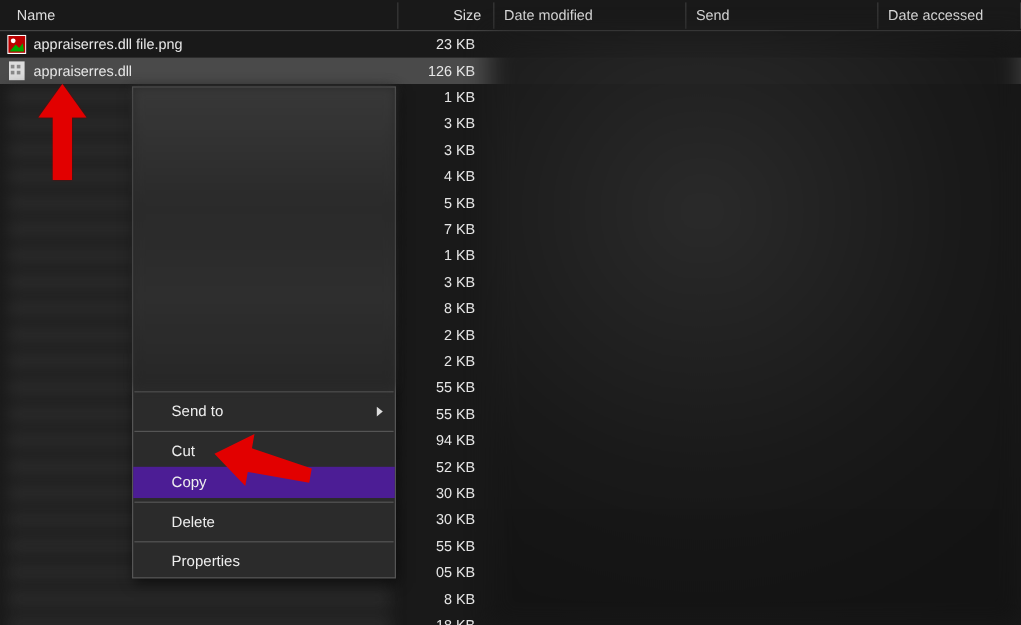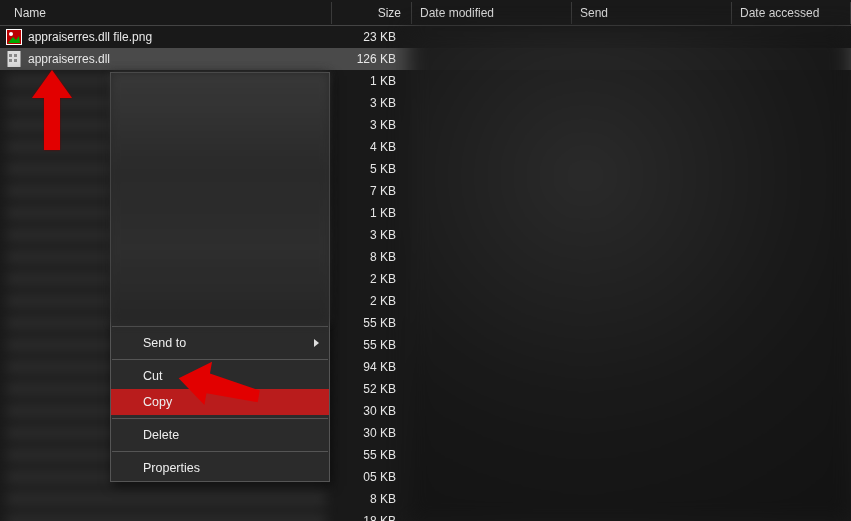--- a/index.html
+++ b/index.html
@@ -113,21 +113,21 @@
     background: linear-gradient(180deg,#3a3a3a,#2a2a2a 40%,#2f2f2f 70%,#262626);
     filter: blur(4px);
     opacity:0.9;
   }
   .cm-sep { height:1px; background:#555; margin:3px 1px; }
   .cm-item {
     padding: 6px 36px 6px 32px;
     cursor: default;
     position:relative;
   }
-  .cm-item.hover { background:#b91c1c; }
+  .cm-item.hover { background:#4c1d95; }
   .cm-sub .arrow {
     position:absolute;
     right:10px;
     top:50%;
     transform:translateY(-50%);
     width:0;height:0;
     border-top:4px solid transparent;
     border-bottom:4px solid transparent;
     border-left:5px solid #ddd;
   }

